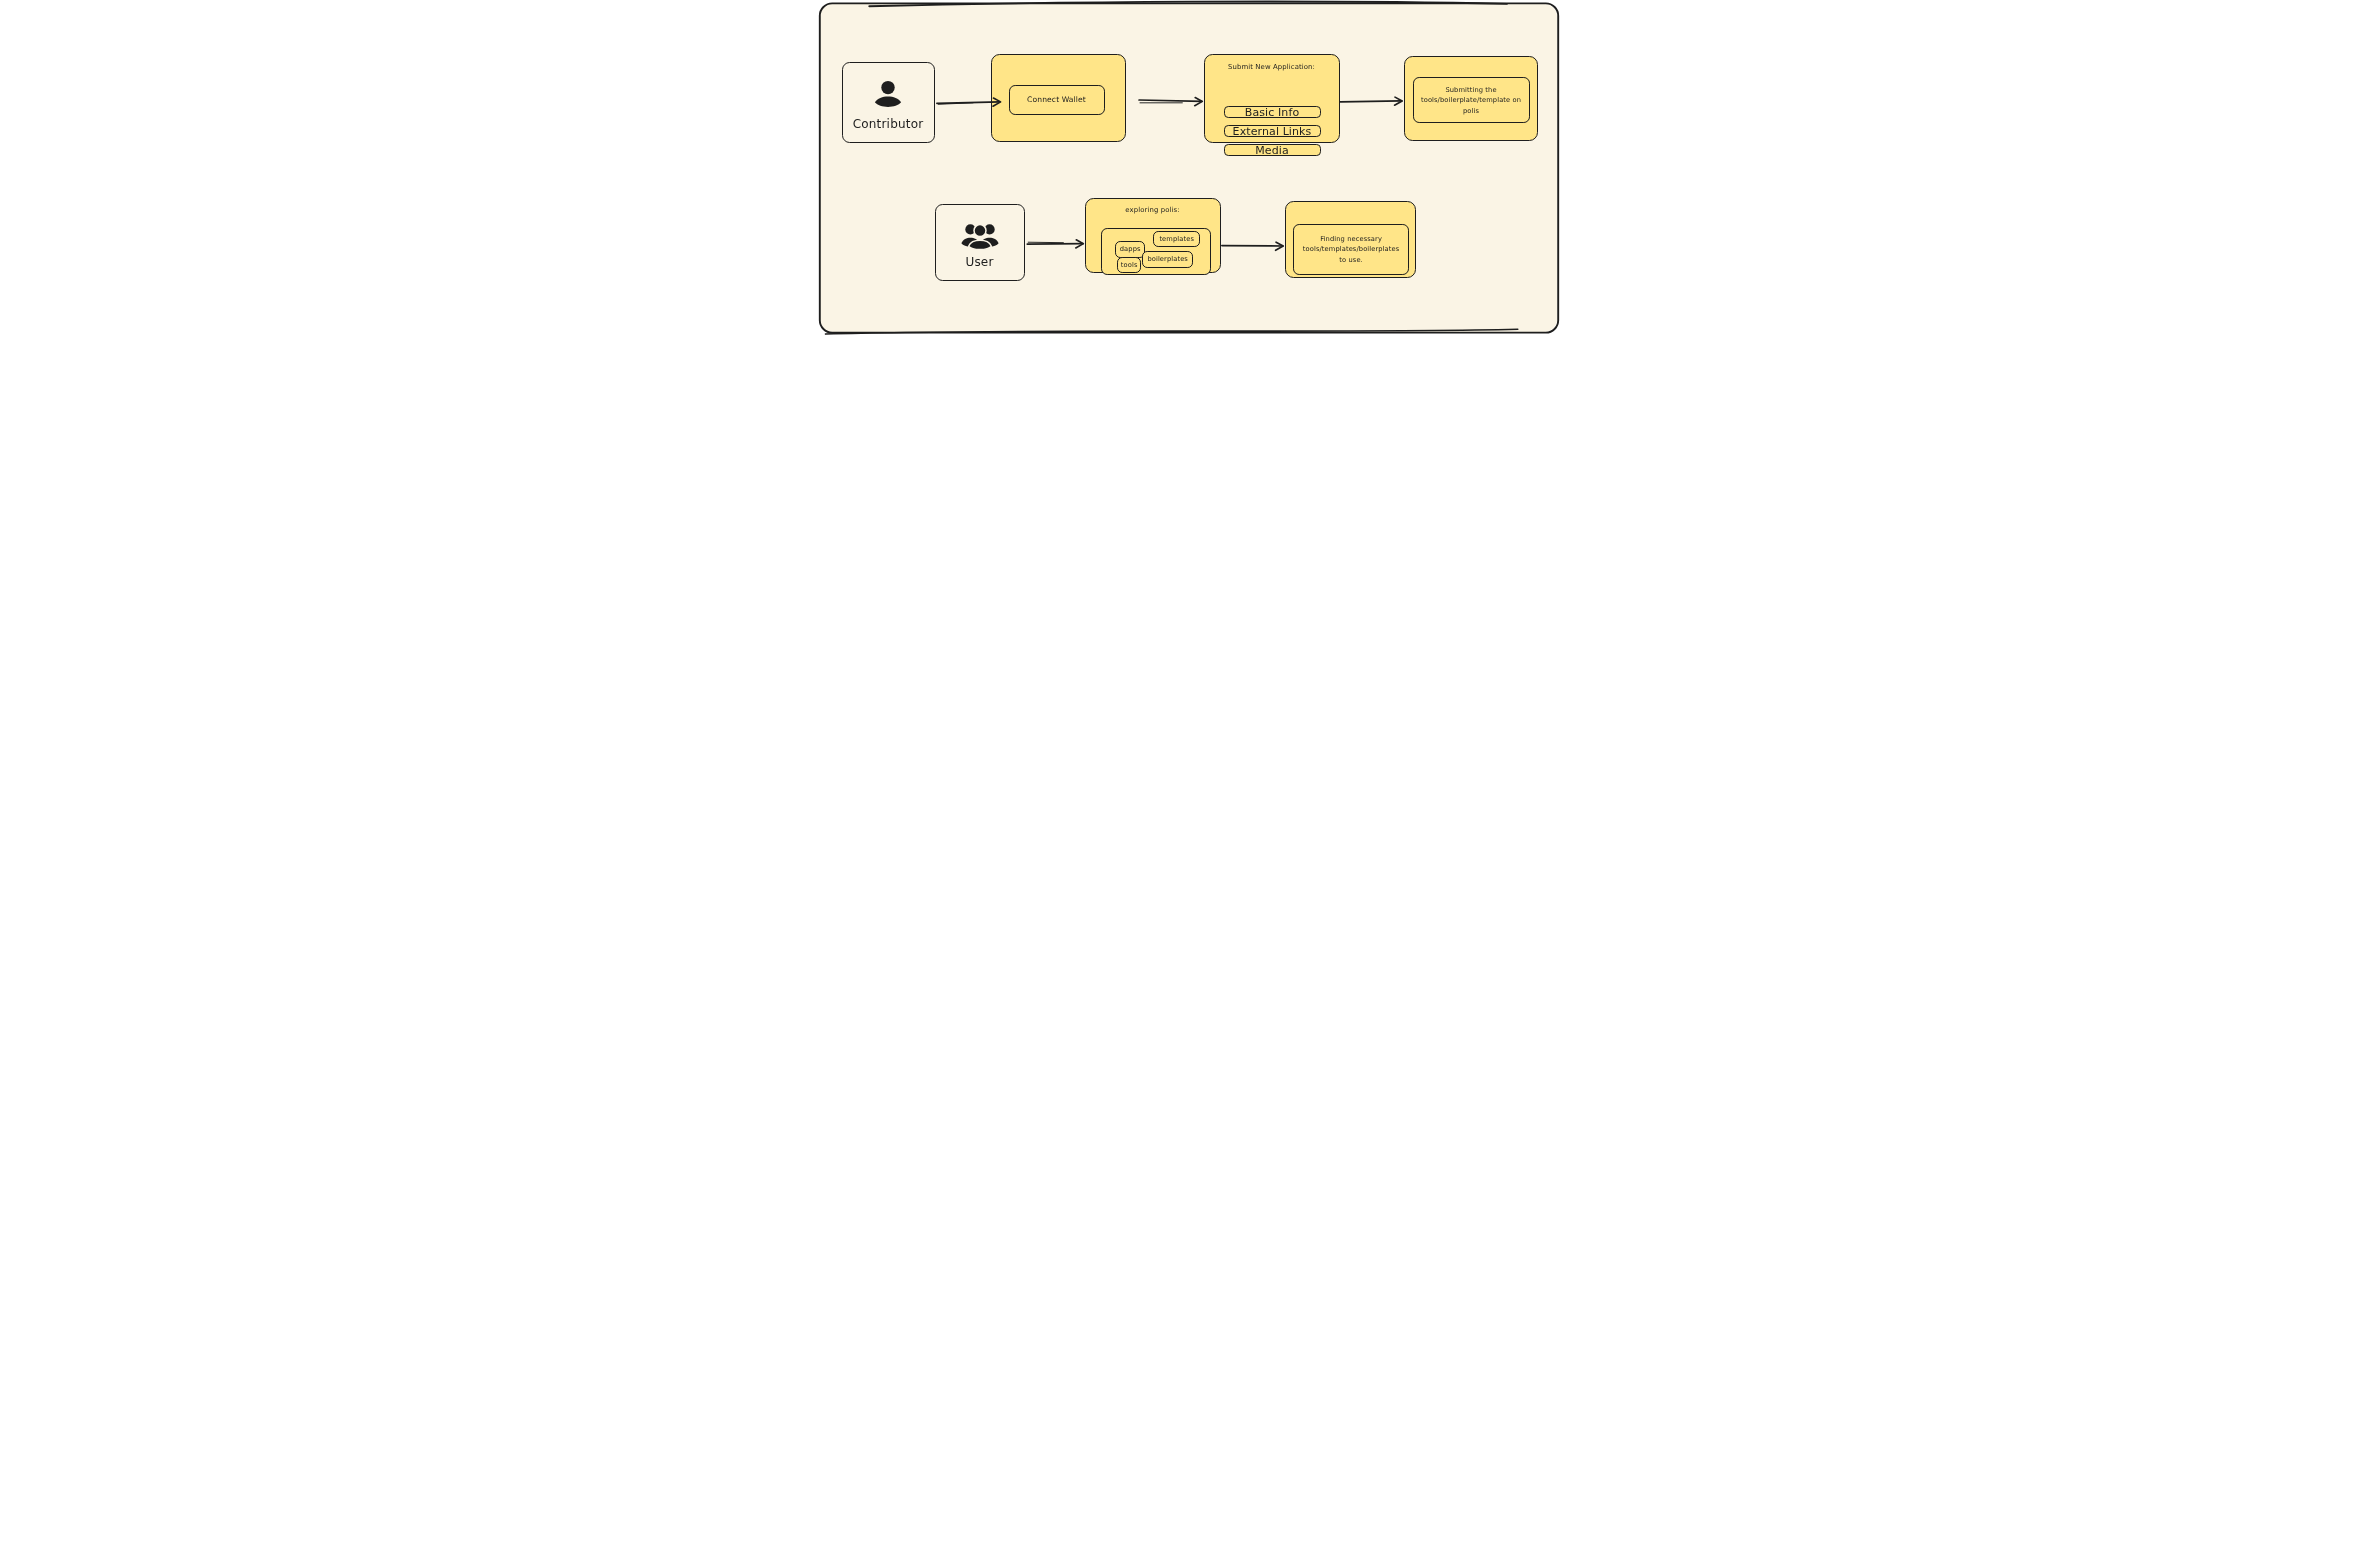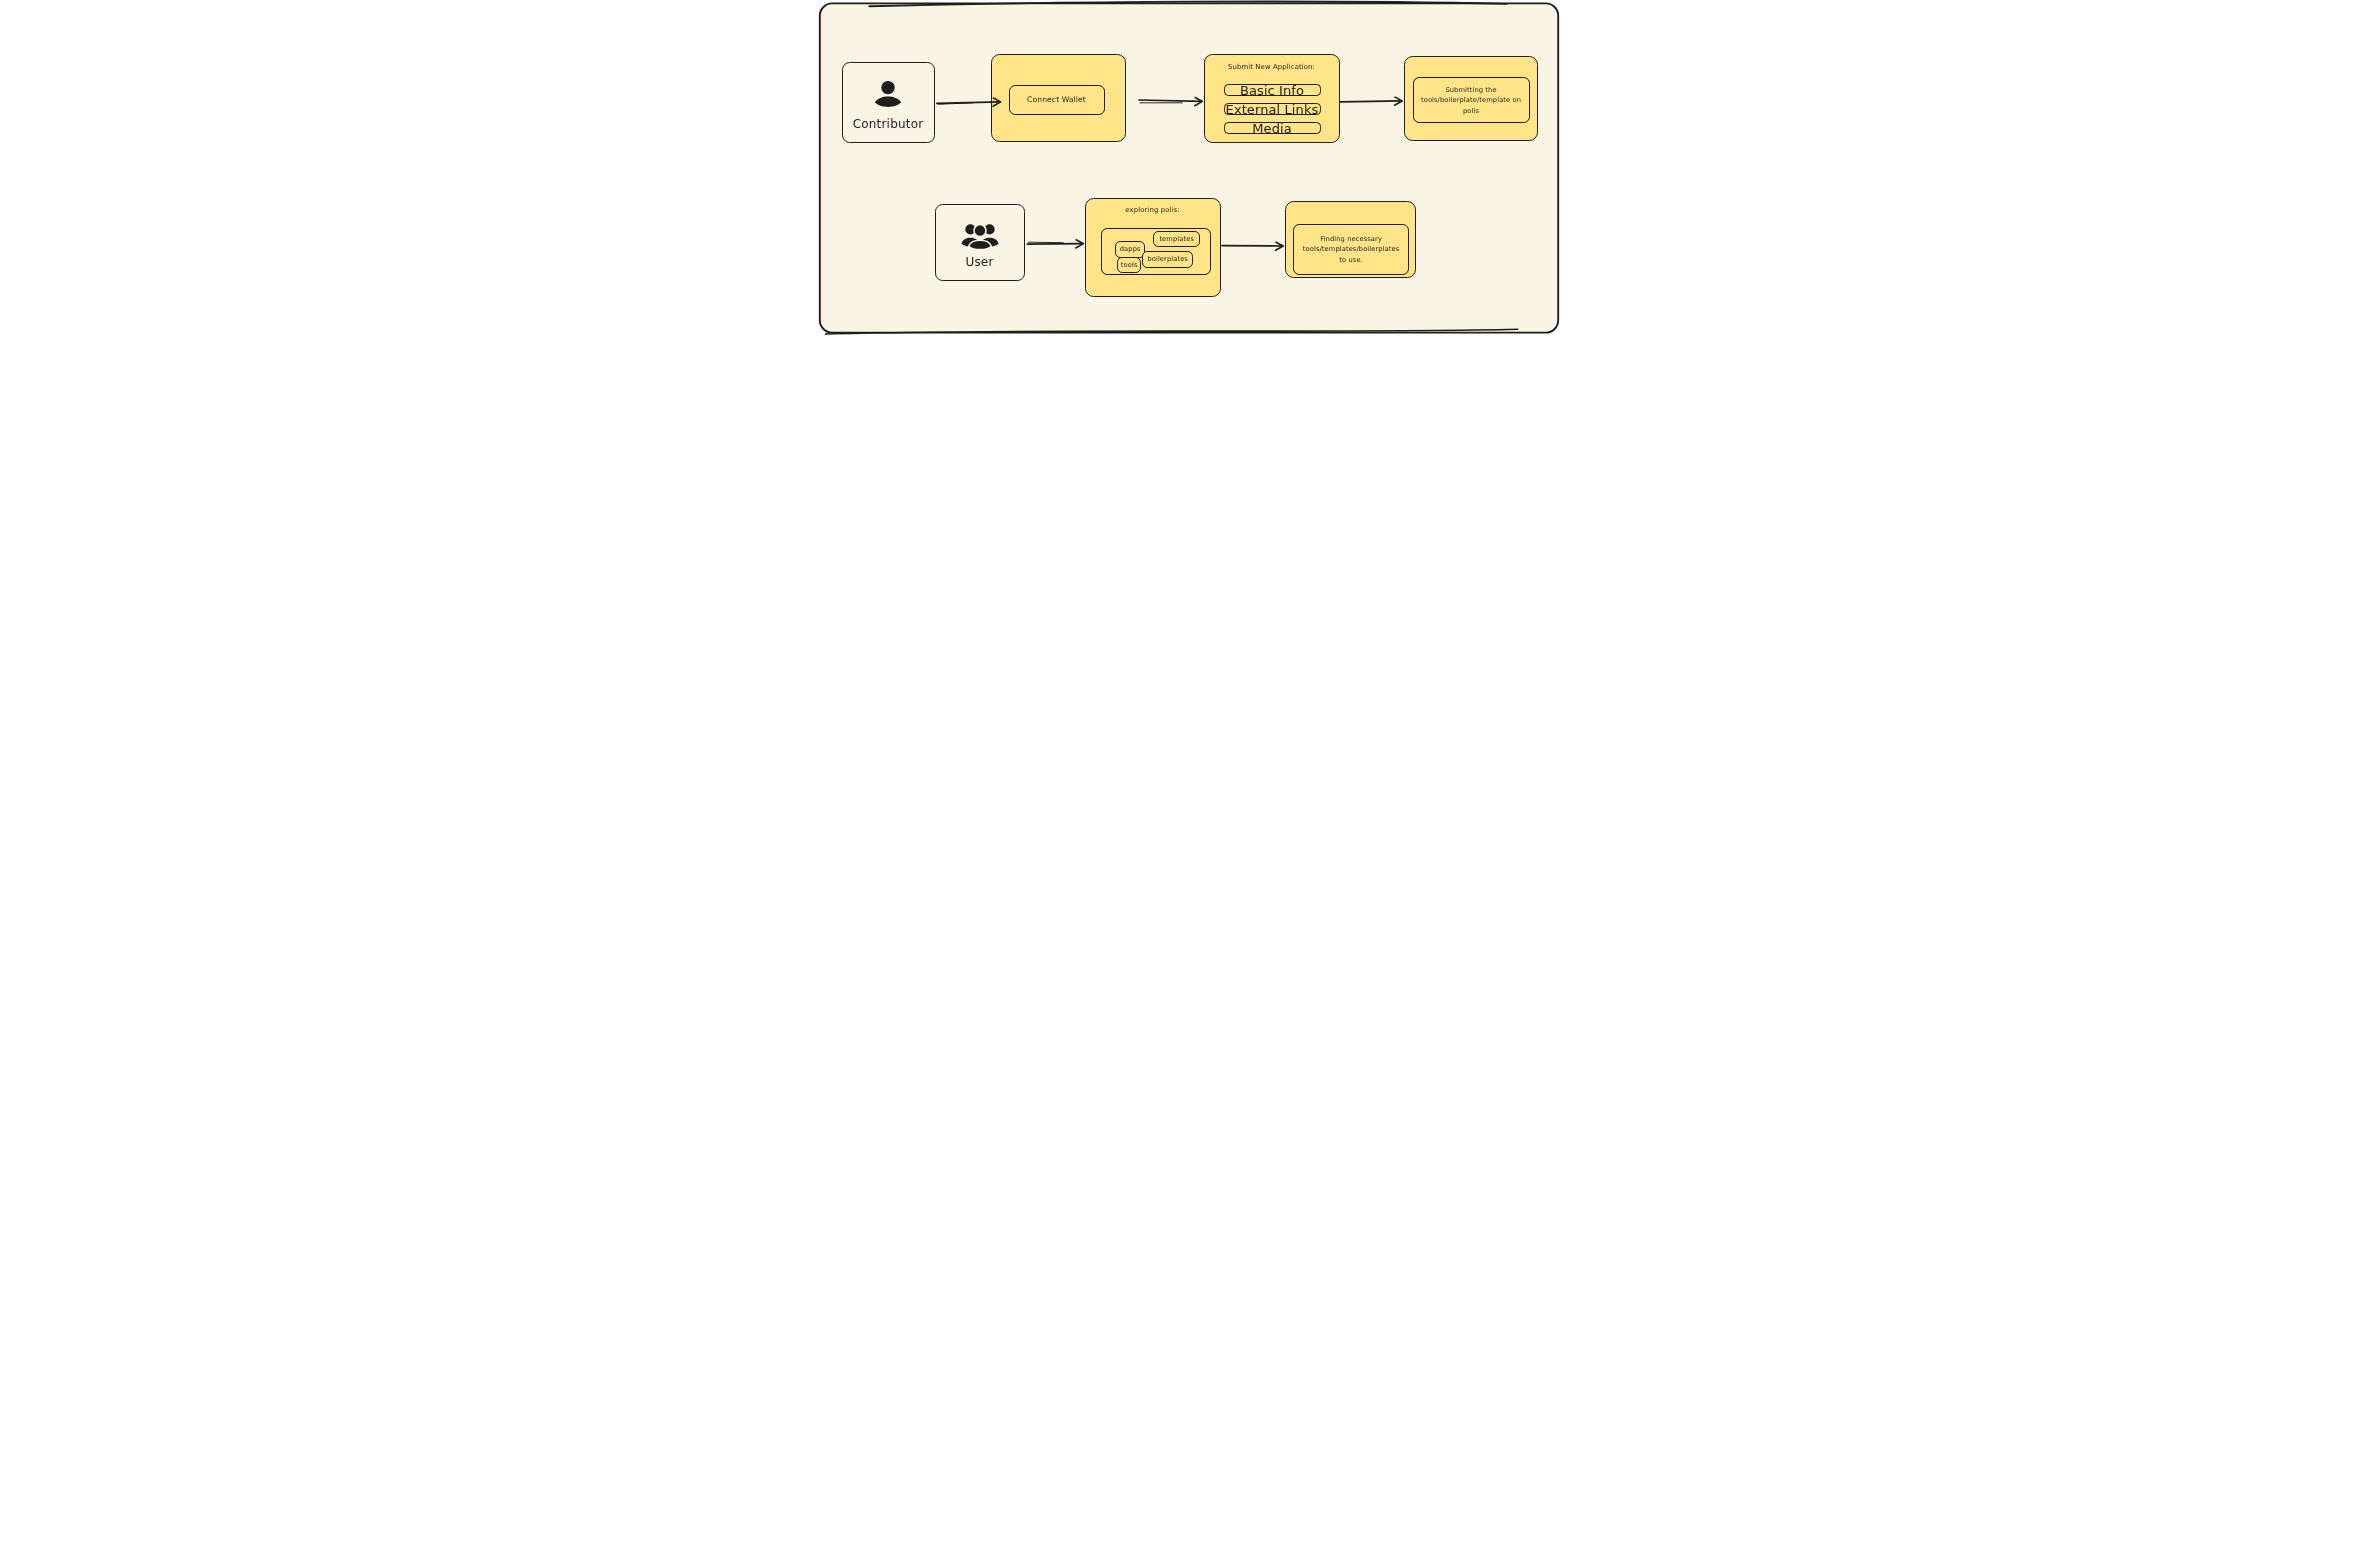--- a/index.html
+++ b/index.html
@@ -32,39 +32,39 @@
     font-size:12px;letter-spacing:0.2px;
   }
   .box-title{
     position:absolute;left:0;right:0;text-align:center;
     font-size:6.9px;letter-spacing:0.1px;
   }
   .note-text{
     font-size:6.7px;line-height:1.55;letter-spacing:0.1px;padding:0 5.7px;
   }
   .label-16{font-size:7.6px;letter-spacing:0.1px;}
-  .label-14{font-size:13px;letter-spacing:0.1px;}
+  .label-14{font-size:11px;letter-spacing:0.1px;margin-top:22px;}
   .tag{
     position:absolute;box-sizing:border-box;border:1.2px solid var(--stroke);
     border-radius:5.2px;background:var(--yellow);
     display:flex;align-items:center;justify-content:center;
     font-size:6.7px;letter-spacing:0.1px;
   }
   
   #n-contributor{left:26px;top:62px;width:93px;height:81px;}
   #n-connect{left:175px;top:54px;width:135px;height:88px;}
   #n-connect .inner-pill{left:17px;top:30px;width:96px;height:29.5px;}
   #n-submit{left:388px;top:54px;width:136px;height:89px;}
   #n-submit .box-title{top:7.6px;}
   #n-submit .field{left:19px;width:97px;height:12.4px;border-radius:4.3px;}
   #n-submit .f0{top:29px;} #n-submit .f1{top:48px;} #n-submit .f2{top:67px;}
   #n-submitting{left:588px;top:56px;width:134px;height:85px;}
   #n-submitting .inner-pill{left:8px;top:20.4px;width:117px;height:46px;}
   #n-user{left:119px;top:204px;width:90px;height:77px;}
-  #n-exploring{left:269px;top:198px;width:136px;height:99px;}
+  #n-exploring{left:269px;top:198px;width:136px;height:75px;}
   #n-exploring .box-title{top:6.7px;}
   #n-exploring .catalog{position:absolute;left:15.7px;top:28.5px;width:108px;height:45px;
     border:1.2px solid var(--stroke);border-radius:6.2px;background:var(--yellow);}
   #t-dapps{left:13px;top:12px;width:30px;height:17.6px;text-align:center;}
   #t-templates{left:51px;top:2px;width:47px;height:16px;}
   #t-boilerplates{left:40px;top:22.3px;width:51px;height:17px;}
   #t-tools{left:6px;top:28px;width:24px;height:16px;margin-left:9px;}
   #n-finding{left:469px;top:201px;width:131px;height:77px;}
   #n-finding .inner-pill{left:7.6px;top:22px;width:116px;height:51px;}
 </style>

